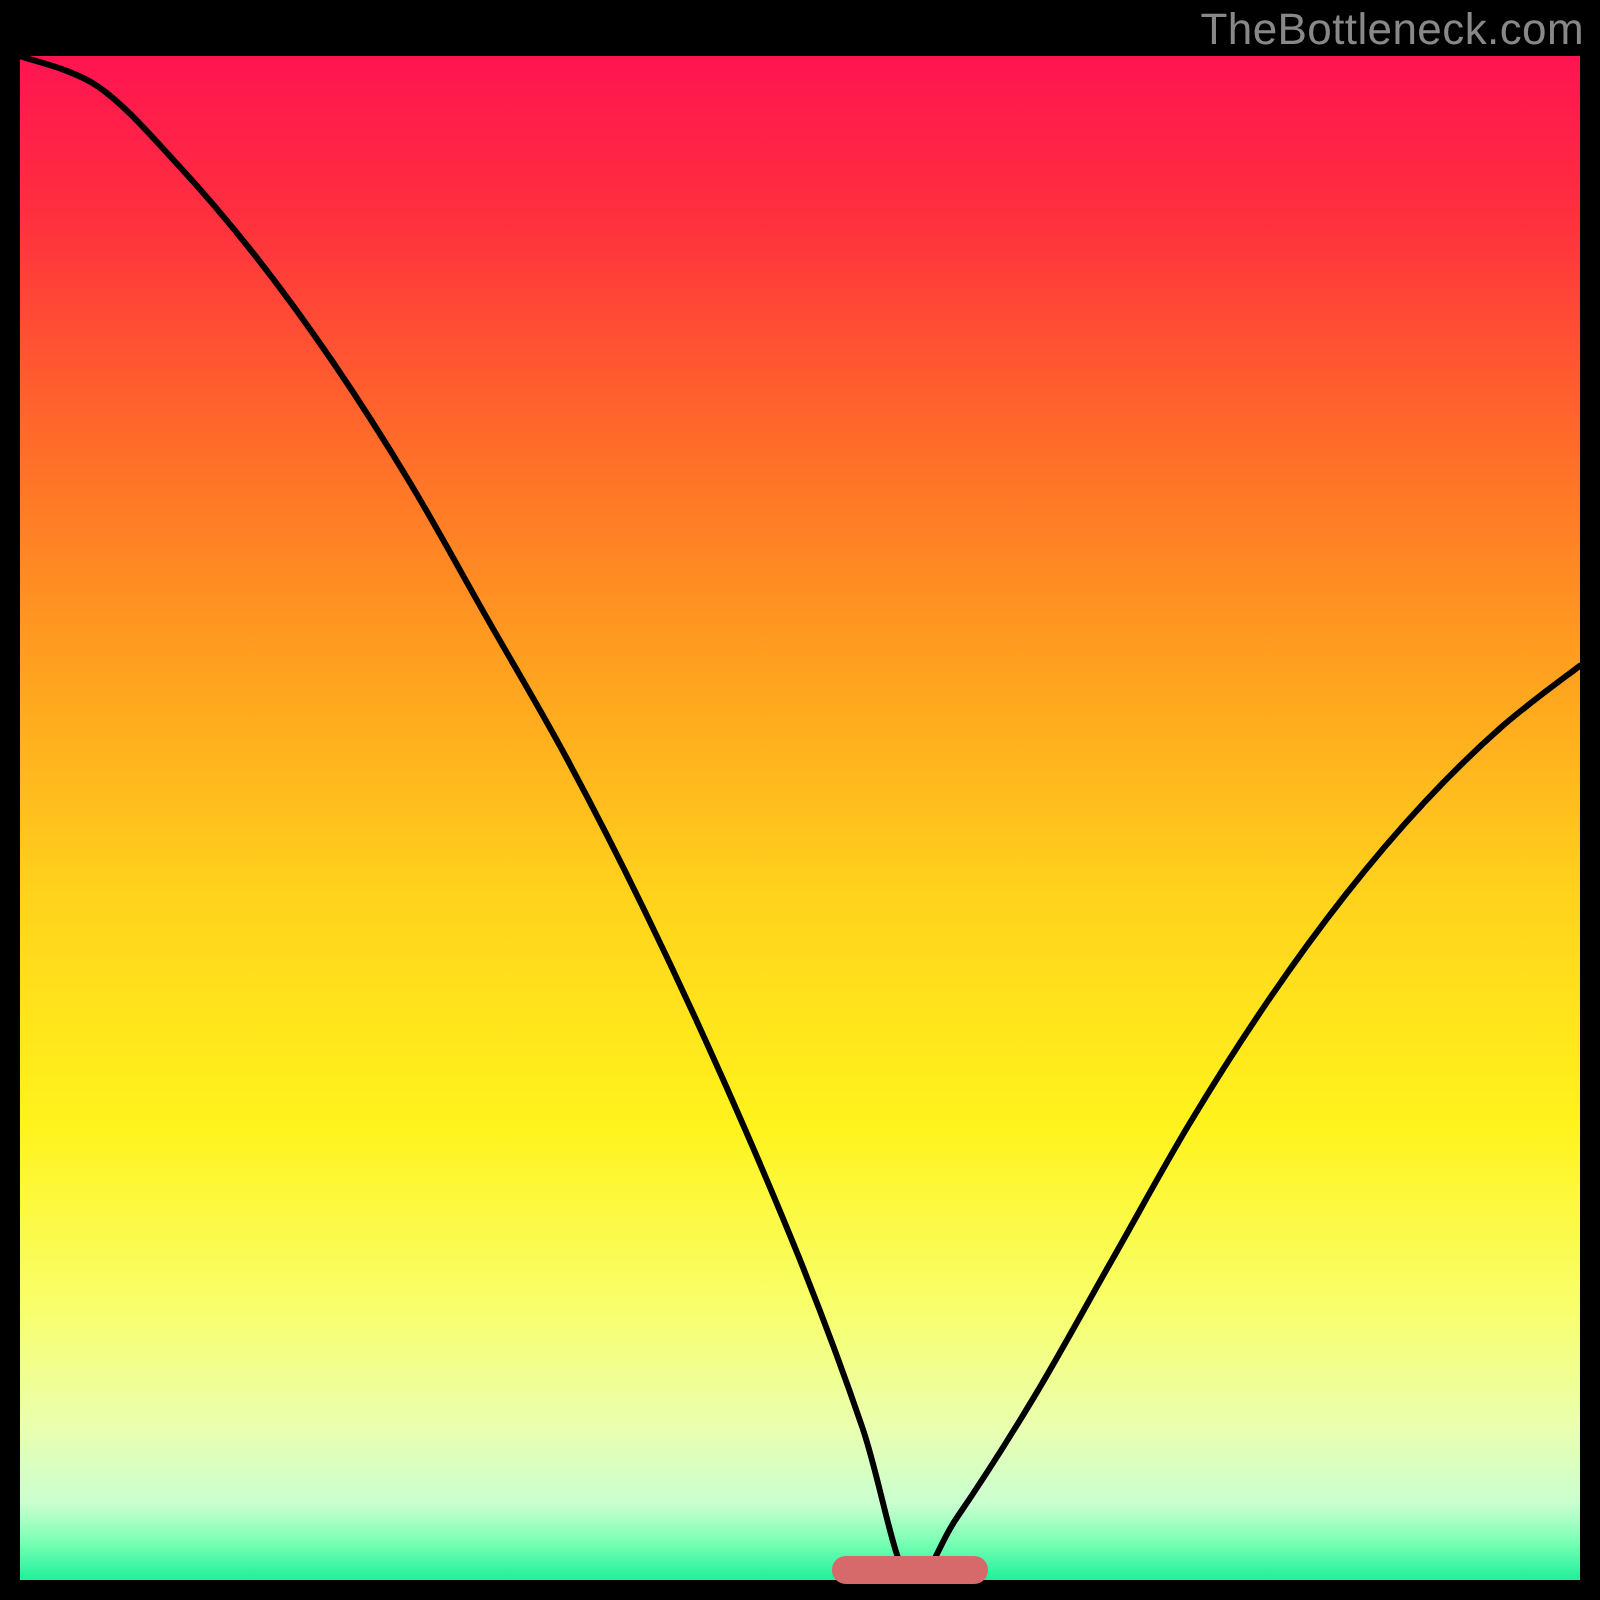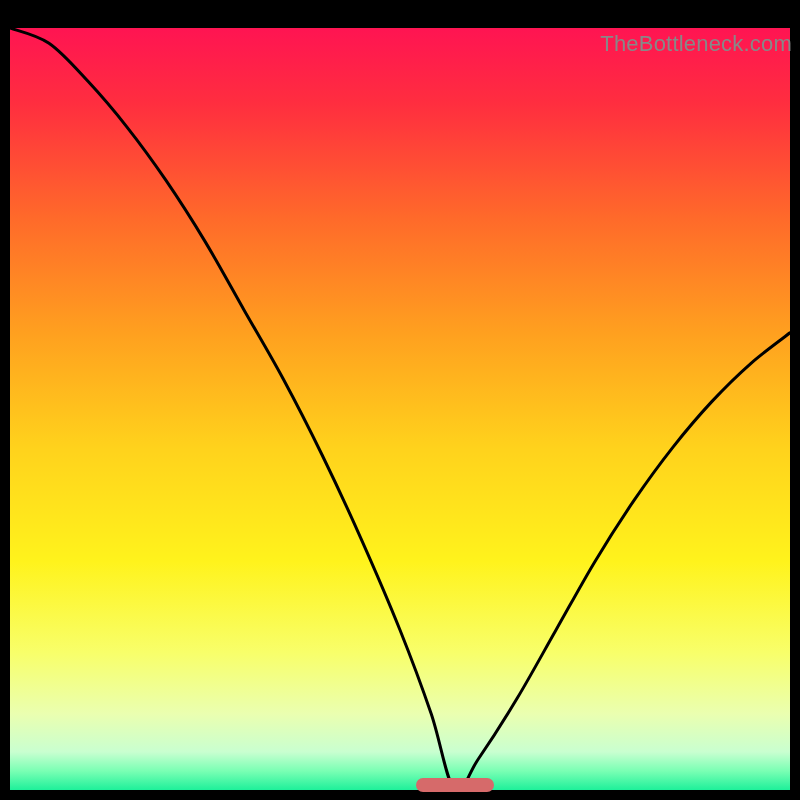--- a/index.html
+++ b/index.html
@@ -19,21 +19,20 @@
   }
   .watermark {
     position: absolute;
     top: 2px;
     right: 8px;
     color: #888;
     font-size: 22px;
     font-weight: 500;
     letter-spacing: 0.2px;
     z-index: 10;
-    margin-top: 29px;
   }
   .plot-area {
     position: absolute;
     left: 10px;
     top: 28px;
     width: 780px;
     height: 762px;
   }
   .gradient {
     width: 100%;

